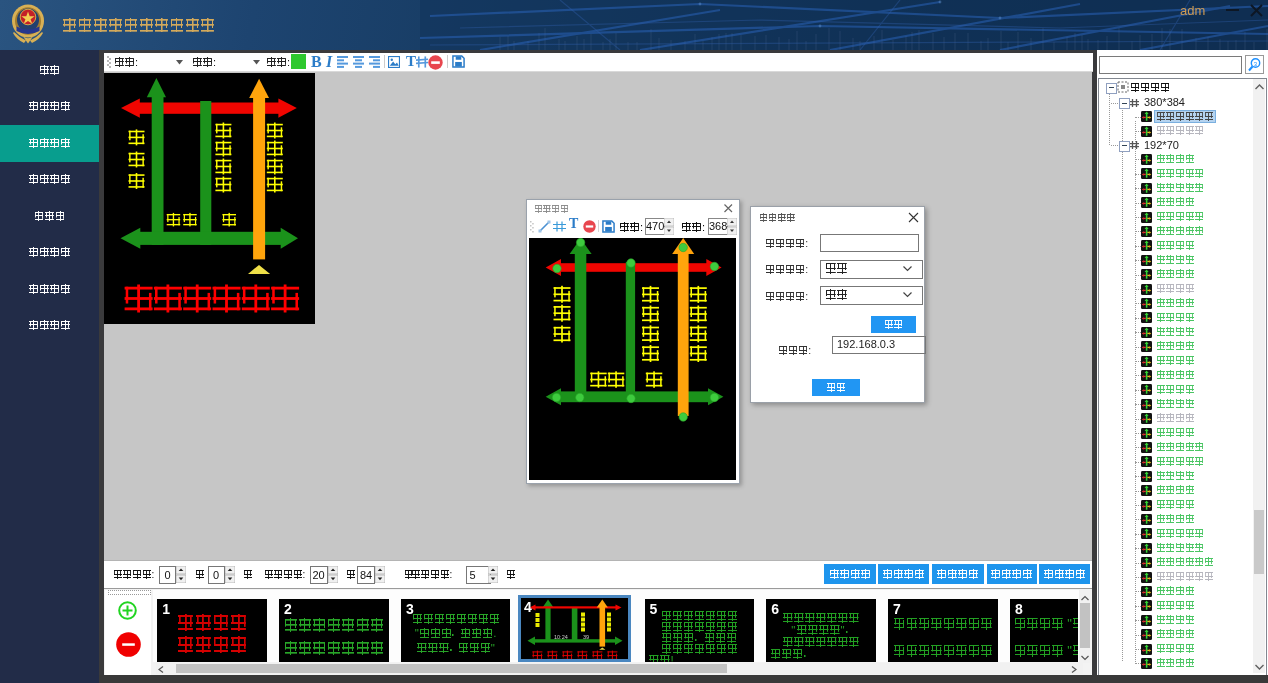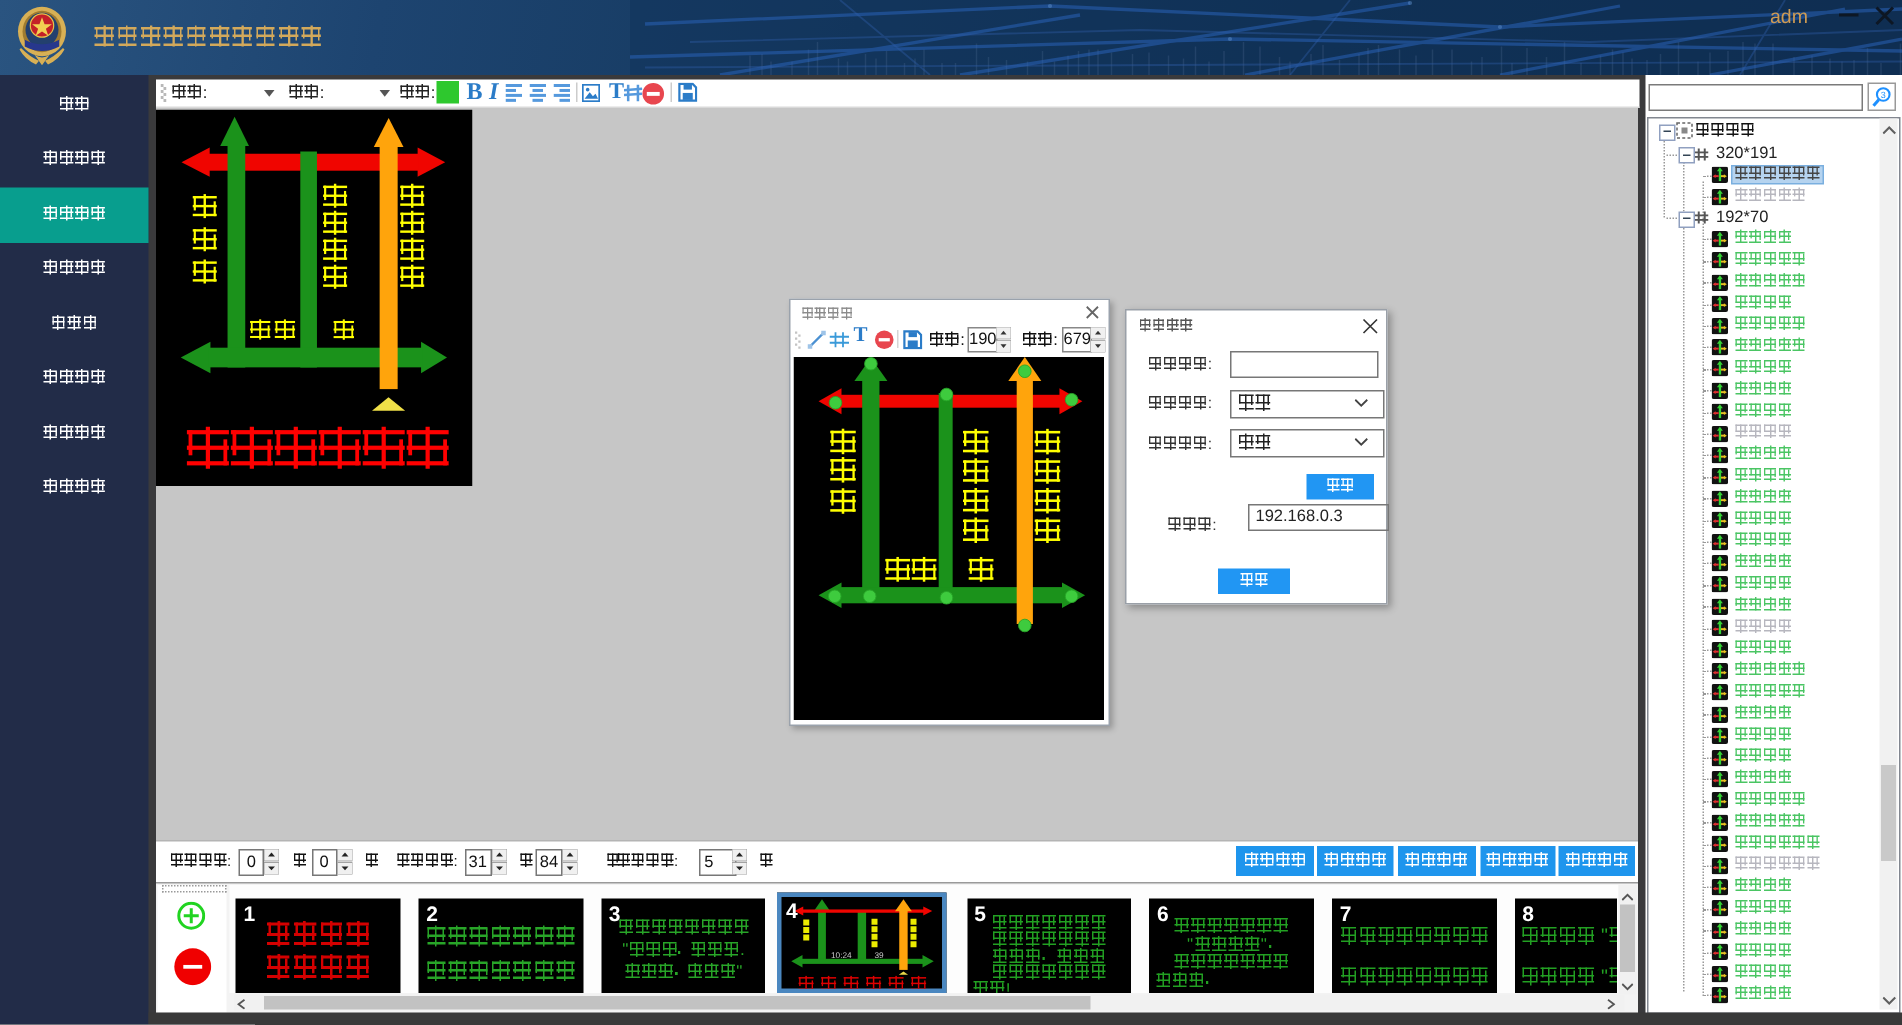--- a/index.html
+++ b/index.html
@@ -275,31 +275,31 @@
         <circle cx="6.5" cy="6.5" r="6.2" fill="#e8464e"></circle>
         <rect x="2.8" y="5.4" width="7.4" height="2.2" fill="#fff"></rect>
       </svg>
     <div class="abs" style="left:71px;top:20px;width:1px;height:12px;background:#d5d5d5"></div>
     <svg class="abs" style="left:75px;top:20px" width="13" height="13" viewBox="0 0 14 14">
         <path d="M1,1 L10.5,1 L13,3.5 L13,13 L1,13 Z" fill="none" stroke="#2b7cc8" stroke-width="1.6"></path>
         <rect x="4" y="1.5" width="6" height="3.6" fill="#2b7cc8"></rect>
         <rect x="3.4" y="7.5" width="7.2" height="5" fill="#2b7cc8"></rect>
       </svg>
     <span class="abs" style="left:92px;top:21px;font-size:11px;color:#111"><b class="zi"></b><b class="zi"></b>:</span>
-    <div class="abs" style="left:118px;top:18px;width:17px;height:15px;border:1px solid #888;font-size:11px;color:#111;text-align:right;line-height:15px;padding-right:1px">190</div>
+    <div class="abs" style="left:118px;top:18px;width:17px;height:15px;border:1px solid #888;font-size:11px;color:#111;text-align:right;line-height:15px;padding-right:1px">470</div>
     <div class="abs" style="left:137px;top:18px;width:10px;height:17px;">
       <svg width="10" height="17">
           <rect x="0" y="0" width="10" height="8" fill="#f0f0f0" stroke="#999" stroke-width="0.5"></rect>
           <rect x="0" y="9" width="10" height="8" fill="#f0f0f0" stroke="#999" stroke-width="0.5"></rect>
           <polygon points="3,5 7,5 5,2.5" fill="#333"></polygon>
           <polygon points="3,11.5 7,11.5 5,14" fill="#333"></polygon>
         </svg>
     </div>
     <span class="abs" style="left:154px;top:21px;font-size:11px;color:#111"><b class="zi"></b><b class="zi"></b>:</span>
-    <div class="abs" style="left:181px;top:18px;width:17px;height:15px;border:1px solid #888;font-size:11px;color:#111;text-align:right;line-height:15px;padding-right:1px">679</div>
+    <div class="abs" style="left:181px;top:18px;width:17px;height:15px;border:1px solid #888;font-size:11px;color:#111;text-align:right;line-height:15px;padding-right:1px">368</div>
     <div class="abs" style="left:200px;top:18px;width:10px;height:17px;">
       <svg width="10" height="17">
           <rect x="0" y="0" width="10" height="8" fill="#f0f0f0" stroke="#999" stroke-width="0.5"></rect>
           <rect x="0" y="9" width="10" height="8" fill="#f0f0f0" stroke="#999" stroke-width="0.5"></rect>
           <polygon points="3,5 7,5 5,2.5" fill="#333"></polygon>
           <polygon points="3,11.5 7,11.5 5,14" fill="#333"></polygon>
         </svg>
     </div>
     <svg class="abs" style="left:2px;top:38px" width="207" height="242" viewBox="0 0 207 242">
       <rect width="207" height="242" fill="#000"></rect>
@@ -376,21 +376,21 @@
     <span class="lb" style="left:9px"><b class="zi"></b><b class="zi"></b><b class="zi"></b><b class="zi"></b>:</span>
     <div class="nbox" style="left:55px;width:15px">0</div><svg class="abs spn" style="left:72px">
         <use href="#spn"></use>
       </svg>
     <span class="lb" style="left:91px"><b class="zi"></b></span>
     <div class="nbox" style="left:103.5px;width:15px">0</div><svg class="abs spn" style="left:120.5px">
         <use href="#spn"></use>
       </svg>
     <span class="lb" style="left:139px"><b class="zi"></b></span>
     <span class="lb" style="left:160px"><b class="zi"></b><b class="zi"></b><b class="zi"></b><b class="zi"></b>:</span>
-    <div class="nbox" style="left:205.5px;width:16px">31</div><svg class="abs spn" style="left:223.5px">
+    <div class="nbox" style="left:205.5px;width:16px">20</div><svg class="abs spn" style="left:223.5px">
         <use href="#spn"></use>
       </svg>
     <span class="lb" style="left:242px"><b class="zi"></b></span>
     <div class="nbox" style="left:253px;width:16px">84</div><svg class="abs spn" style="left:271px">
         <use href="#spn"></use>
       </svg>
     <span class="lb" style="left:300px"><b class="zi"></b></span>
     <span class="lb" style="left:307px"><b class="zi"></b><b class="zi"></b><b class="zi"></b><b class="zi"></b>:</span>
     <div class="nbox" style="left:361.5px;width:20px;text-align:left;padding-left:3px">5</div><svg class="abs spn" style="left:384px">
         <use href="#spn"></use>
@@ -553,21 +553,21 @@
         <div class="exp" style="left:19.5px;top:19px"></div>
         <svg class="abs" style="left:30.5px;top:18.5px" width="9" height="10">
           <g stroke="#555" stroke-width="1.3">
             <path d="M2.5,1 L2.5,9 M6.5,1 L6.5,9"></path>
           </g>
           <g fill="#555">
             <rect x="0" y="3" width="9" height="1.2"></rect>
             <rect x="0" y="6" width="9" height="1.2"></rect>
           </g>
         </svg>
-        <div class="trow" style="left:45px;top:17px;font-size:11px;color:#222">320*191</div>
+        <div class="trow" style="left:45px;top:17px;font-size:11px;color:#222">380*384</div>
         <div class="dshh" style="left:12px;top:66.4px;width:7px"></div>
         <div class="exp" style="left:19.5px;top:61.900000000000006px"></div>
         <svg class="abs" style="left:30.5px;top:61.400000000000006px" width="9" height="10">
           <g stroke="#555" stroke-width="1.3">
             <path d="M2.5,1 L2.5,9 M6.5,1 L6.5,9"></path>
           </g>
           <g fill="#555">
             <rect x="0" y="3" width="9" height="1.2"></rect>
             <rect x="0" y="6" width="9" height="1.2"></rect>
           </g>

